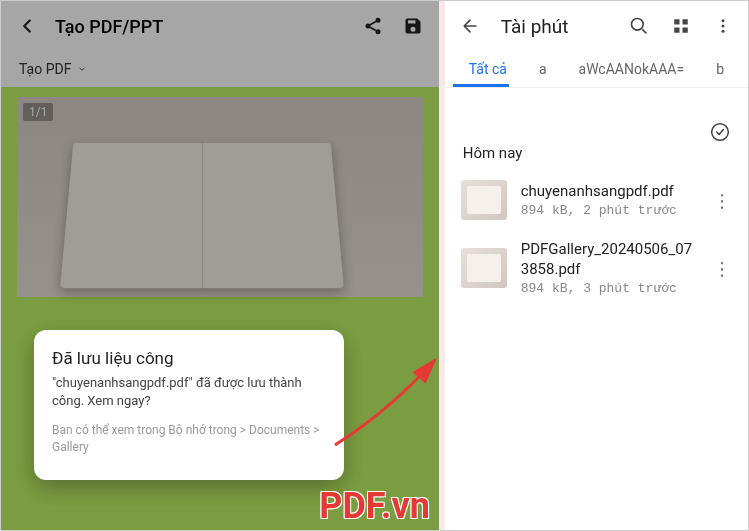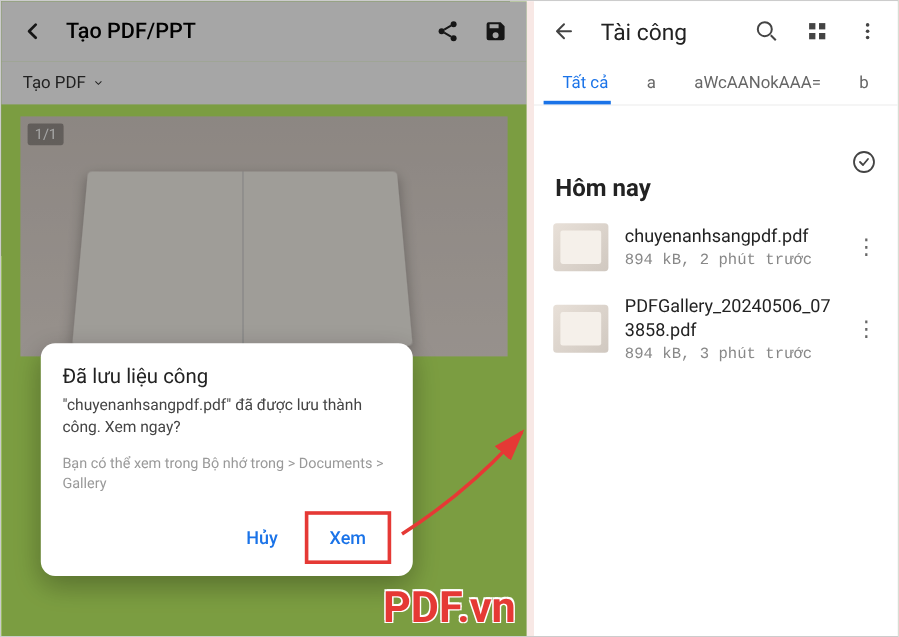--- a/index.html
+++ b/index.html
@@ -30,21 +30,21 @@
 
 .right-panel { flex: 1; height: 100%; background: #fff; position: relative; border-left: 6px solid #f8e8e5; }
 .right-header { height: 50px; display: flex; align-items: center; padding: 0 14px; gap: 20px; }
 .right-header .title { font-size: 19px; color: #222; flex: 1; }
 .right-header .icon-btn { width: 22px; height: 22px; display: flex; align-items: center; justify-content: center; cursor: pointer; color: #444; }
 .tabs { display: flex; padding: 0 8px; border-bottom: 1px solid #eee; position: relative; }
 .tab { padding: 10px 16px; font-size: 14px; color: #666; cursor: pointer; white-space: nowrap; text-align: right; }
 .tab.active { color: #1a73e8; }
 .tab-indicator { position: absolute; bottom: 0; left: 8px; width: 56px; height: 3px; background: #1a73e8; }
 .section-header { display: flex; align-items: center; justify-content: space-between; padding: 14px 18px 8px; }
-.section-title { font-size: 20px; font-weight: 700; color: #222; margin-top: 42px; }
+.section-title { font-size: 15px; font-weight: 400; color: #222; margin-top: 42px; }
 .check-circle { width: 20px; height: 20px; }
 .file-list { padding: 0 8px; }
 .file-item { display: flex; align-items: center; padding: 10px 8px; gap: 14px; }
 .file-thumb { width: 46px; height: 40px; background: linear-gradient(135deg, #e8e0d8, #d0c8c0); border-radius: 3px; flex-shrink: 0; position: relative; }
 .file-thumb::after { content: ""; position: absolute; inset: 6px; background: #f5f0ea; border-radius: 2px; }
 .file-info { flex: 1; min-width: 0; }
 .file-name { font-size: 15px; color: #222; word-break: break-all; line-height: 1.3; }
 .file-meta { font-size: 13px; color: #888; margin-top: 2px; font-family: Liberation Mono, monospace; }
 .file-more { width: 20px; cursor: pointer; color: #666; text-align: center; font-size: 18px; }
 
@@ -90,35 +90,31 @@
     <div class="left-image-area">
       <div class="page-counter">1/1</div>
       <div class="notebook"></div>
     </div>
     <div class="left-dim"></div>
 
     <div class="dialog">
       <div class="dialog-title">Đã lưu liệu công</div>
       <div class="dialog-msg">"chuyenanhsangpdf.pdf" đã được lưu thành công. Xem ngay?</div>
       <div class="dialog-hint">Bạn có thể xem trong Bộ nhớ trong &gt; Documents &gt; Gallery</div>
-      <div class="dialog-actions">
-        <button class="dialog-btn">Hủy</button>
-        <button class="dialog-btn highlight-box">Xem</button>
-      </div>
     </div>
   </div>
 
   <div class="right-panel">
     <div class="right-header">
       <div class="icon-btn">
         <svg width="20" height="20" viewBox="0 0 24 24">
             <path d="M19 12H5m7-7l-7 7 7 7" stroke="#444" stroke-width="2" fill="none" stroke-linecap="round" stroke-linejoin="round"></path>
           </svg>
       </div>
-      <div class="title">Tài công</div>
+      <div class="title">Tài phút</div>
       <div class="icon-btn">
         <svg width="20" height="20" viewBox="0 0 24 24">
             <circle cx="10" cy="10" r="7" stroke="#444" stroke-width="2" fill="none"></circle>
             <path d="M21 21l-5-5" stroke="#444" stroke-width="2"></path>
           </svg>
       </div>
       <div class="icon-btn">
         <svg width="18" height="18" viewBox="0 0 24 24" fill="#444">
             <rect x="3" y="3" width="7" height="7"></rect>
             <rect x="14" y="3" width="7" height="7"></rect>

